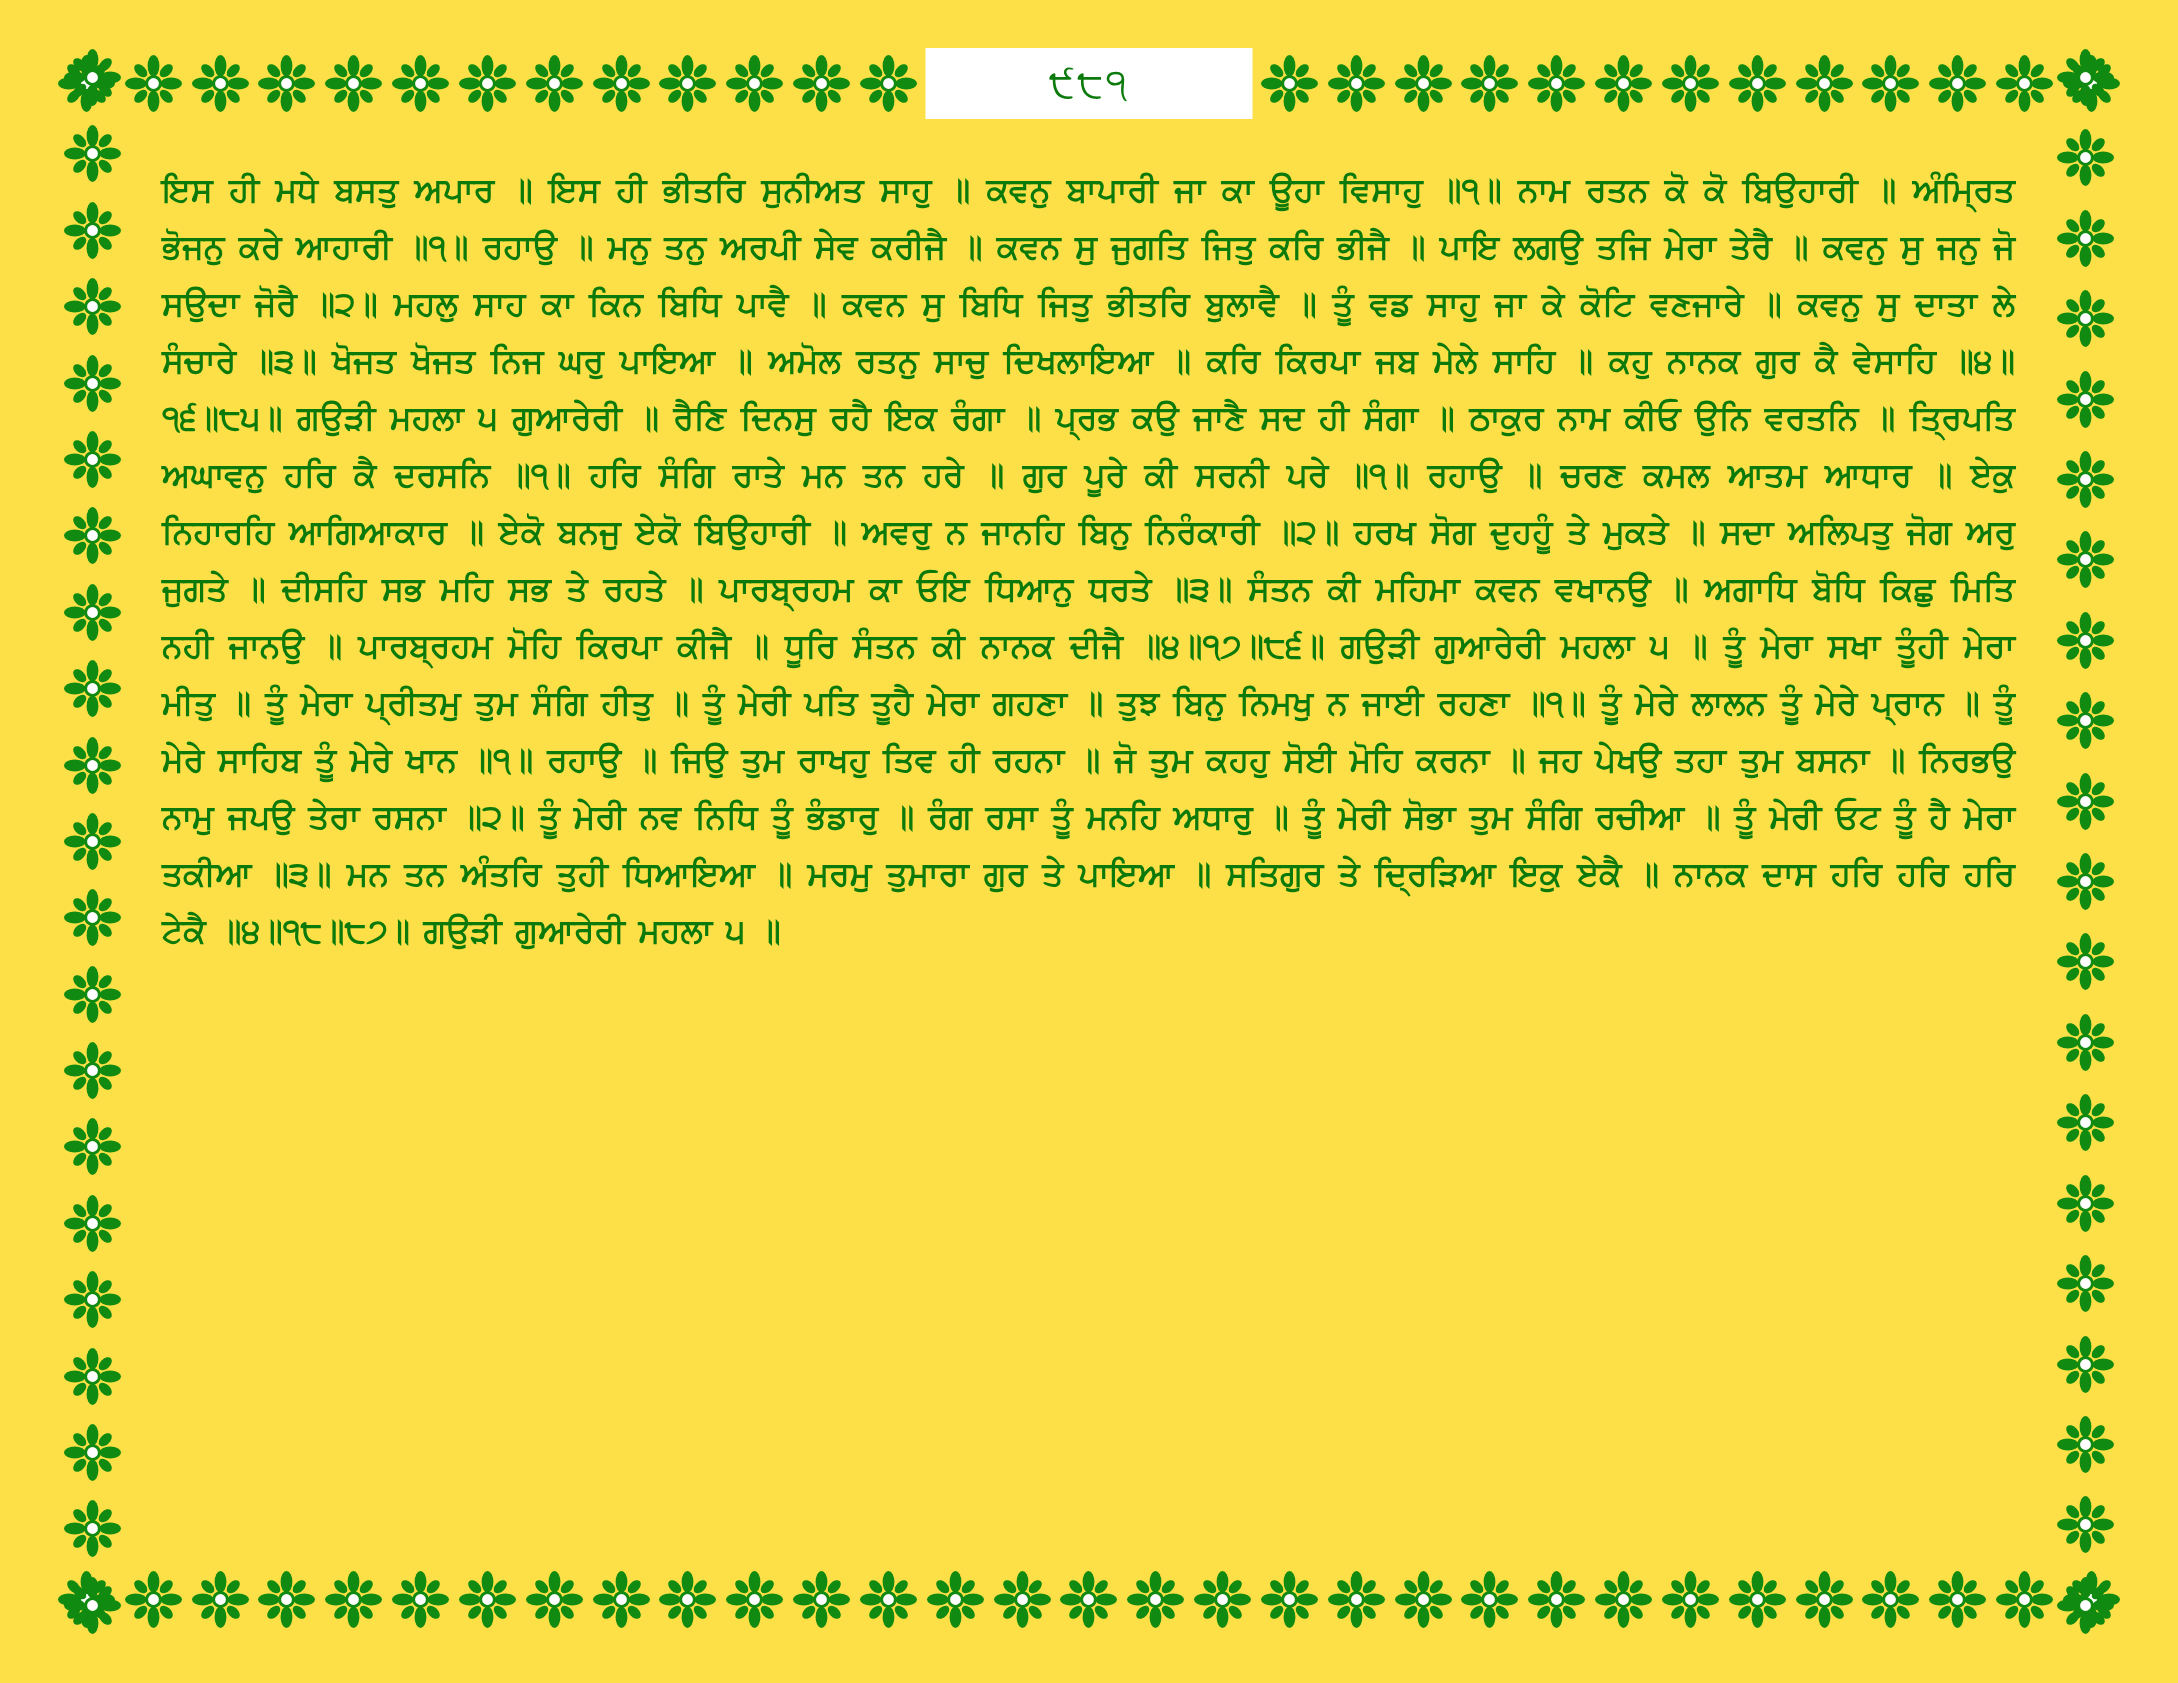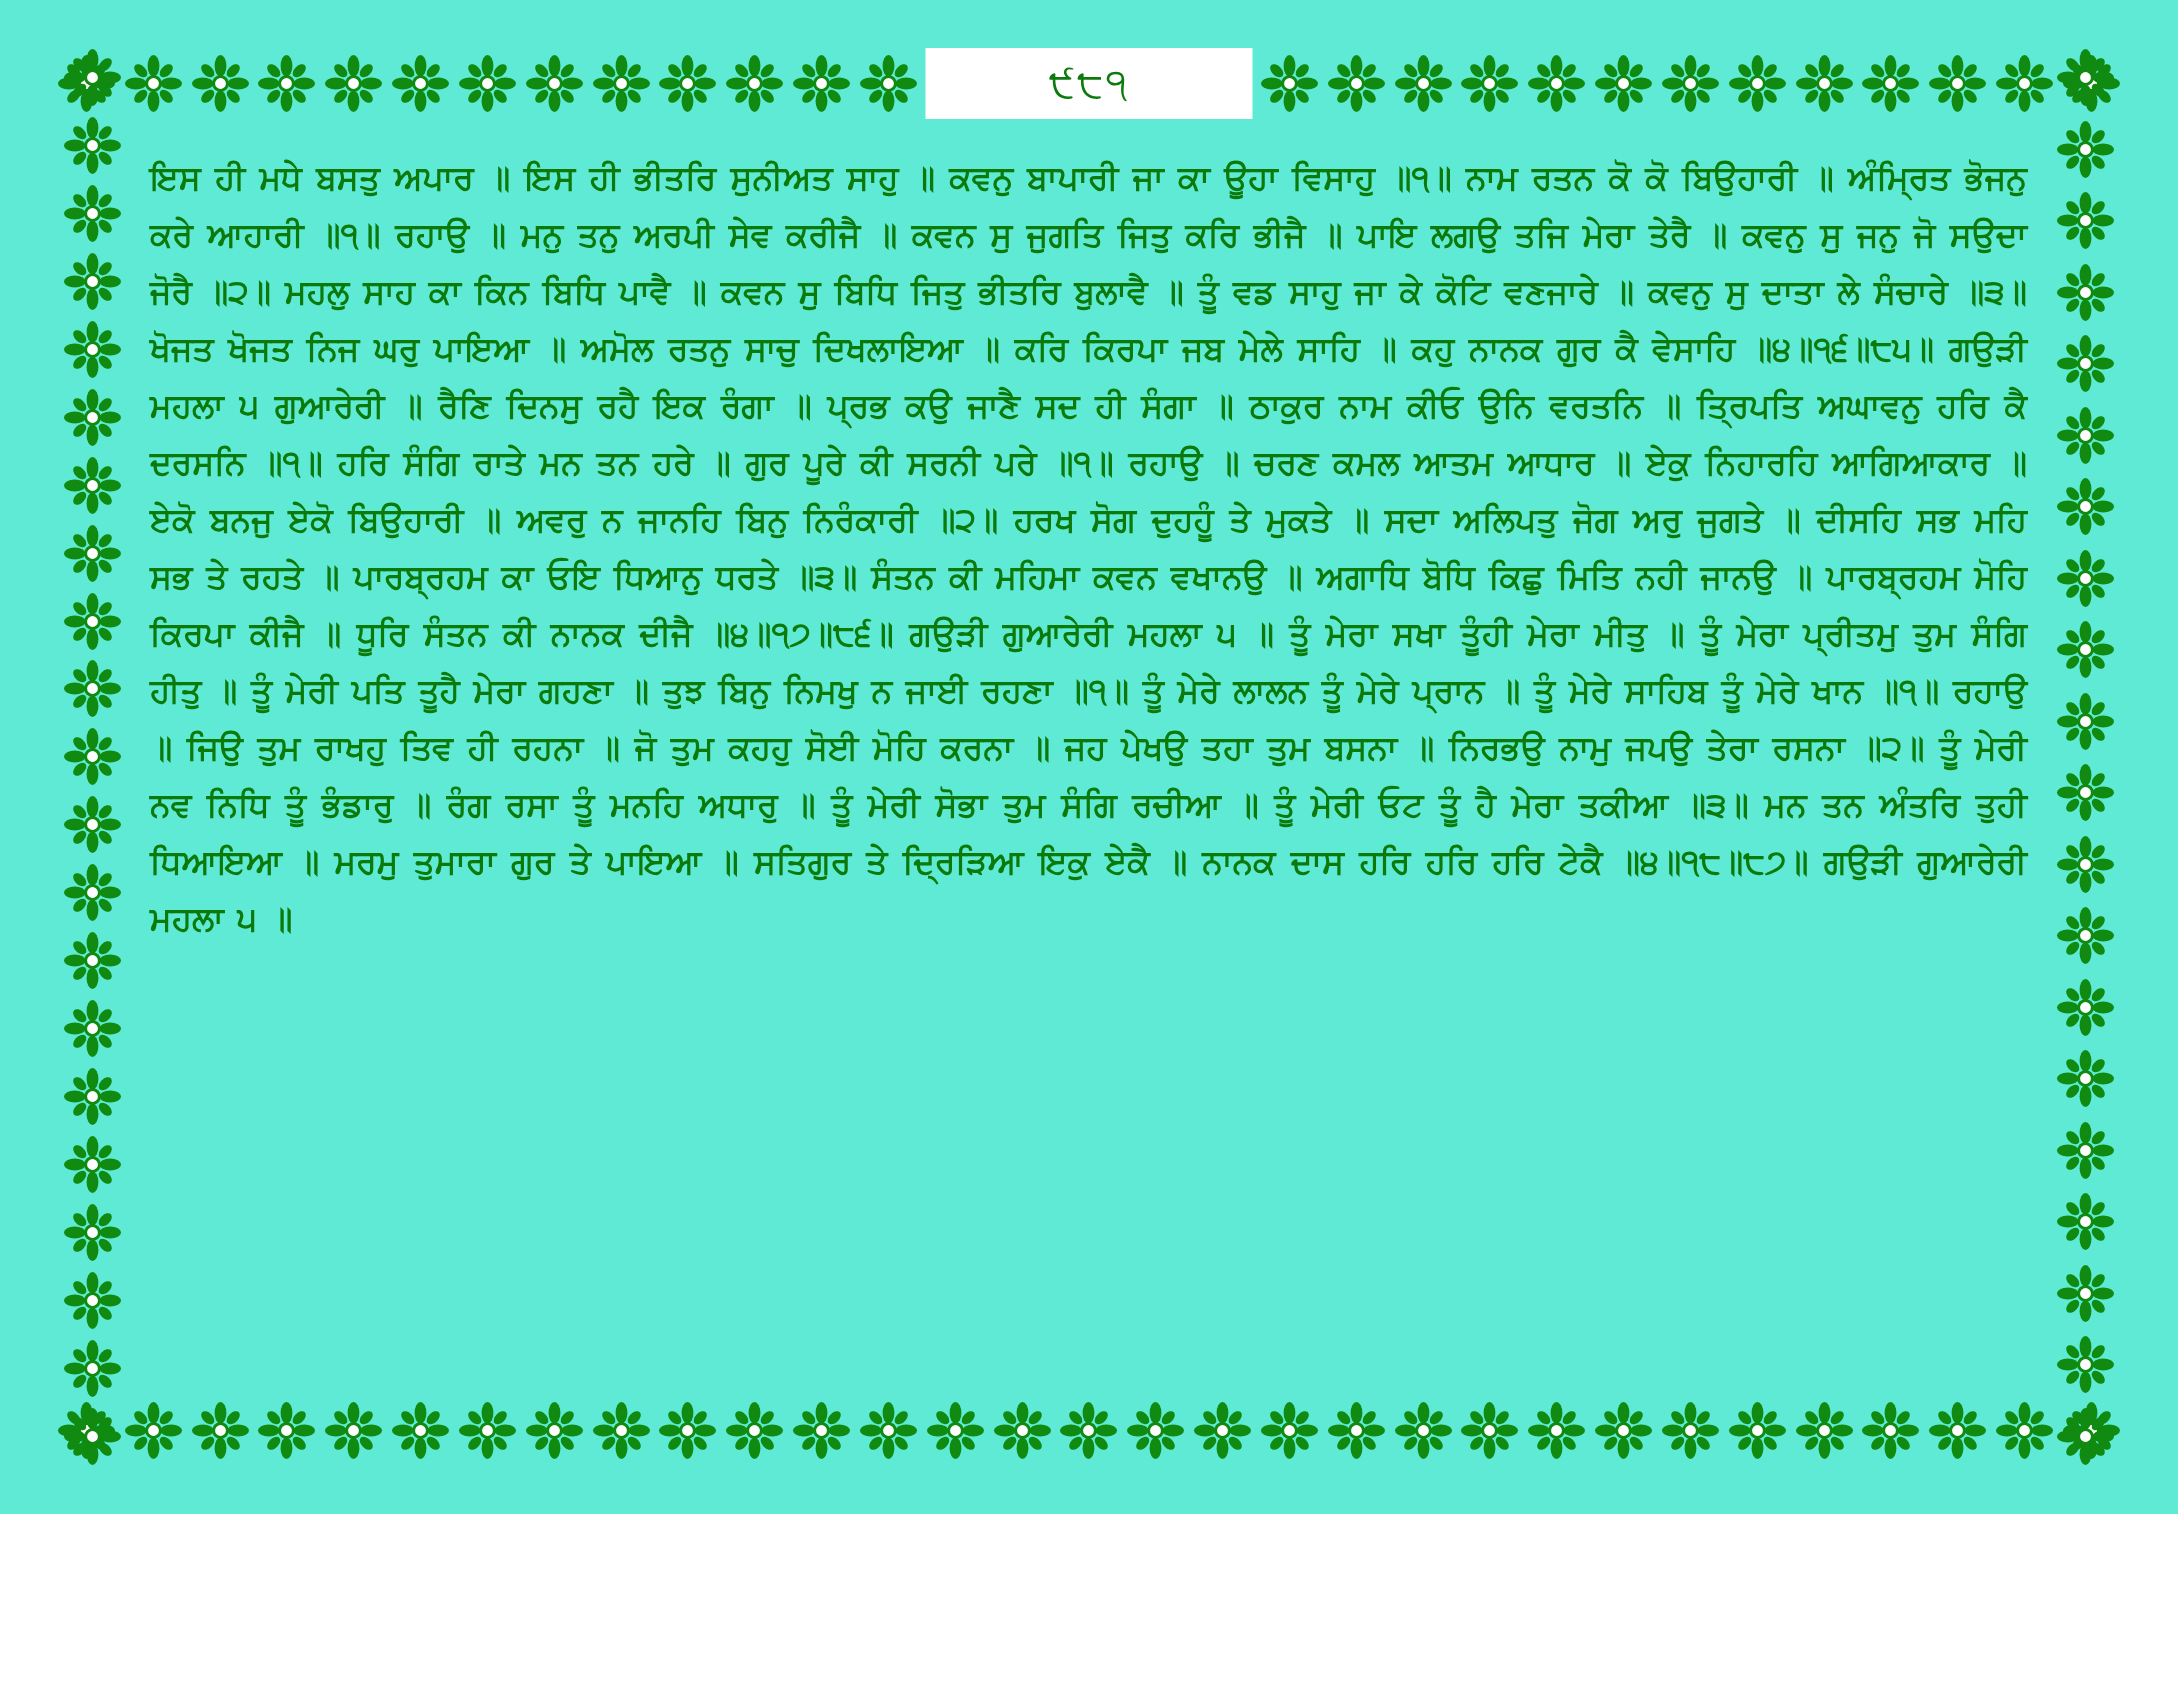--- a/index.html
+++ b/index.html
@@ -9,22 +9,22 @@
   }
   body {
     width: 2178px;
     height: 1683px;
     font-family: "Liberation Sans", sans-serif;
     overflow: hidden;
   }
   .page {
     position: relative;
     width: 2178px;
-    height: 1514px;
-    background: #5eead4;
+    height: 1683px;
+    background: #fde047;
     box-sizing: border-box;
   }
 
   
   .border-frame {
     position: absolute;
     left: 57px;
     top: 48px;
     right: 57px;
     bottom: 48px;
@@ -112,21 +112,21 @@
     color: #0b7a0b;
     font-size: 33px;
     line-height: 57px;
     text-align: justify;
     text-align-last: left;
     font-weight: 700;
     word-spacing: 2px;
     box-sizing: border-box;
   }
   .text-body p {
-    margin: 0;
+    margin: 12px;
   }
 </style>
 </head>
 <body>
 
 <div class="page">
 
   <div class="inner-rule"></div>
 
   <div class="border-frame">

